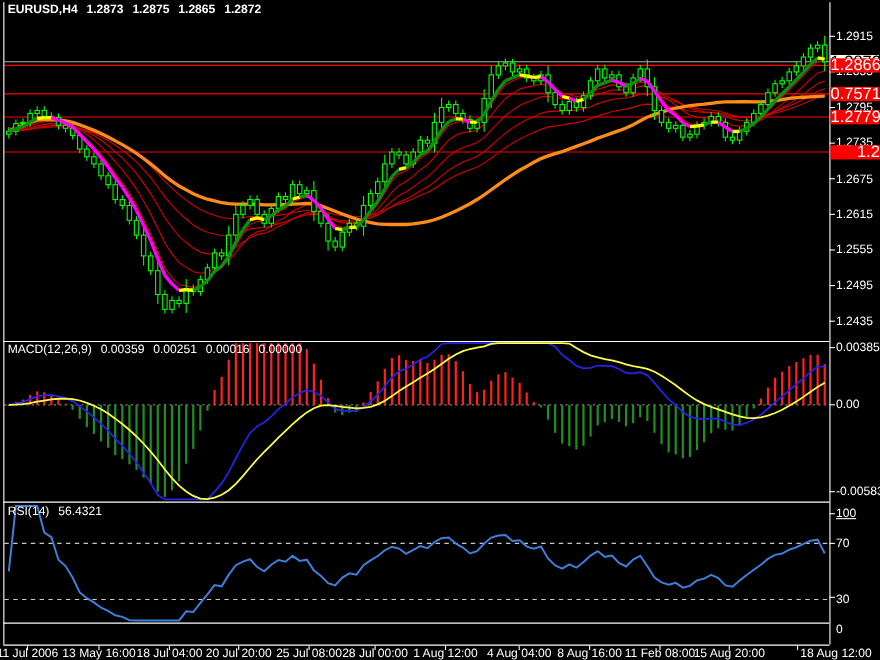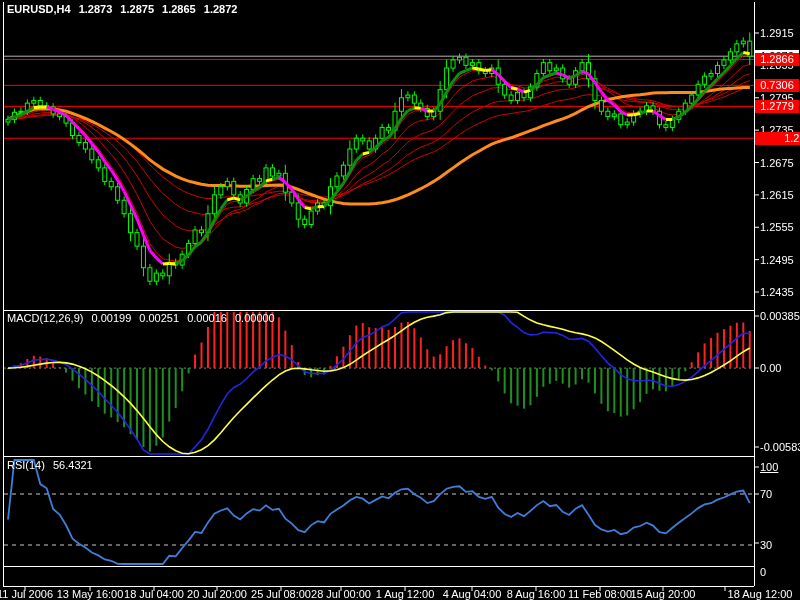--- a/index.html
+++ b/index.html
@@ -3,21 +3,21 @@
 <meta charset="utf-8">
 <style>
   html,body{margin:0;padding:0;background:#000;}
   .screen{position:relative;width:800px;height:600px;background:#000;overflow:hidden;
           font-family:"Liberation Sans",sans-serif;color:#fff;}
   svg{position:absolute;left:0;top:0;z-index:1;}
   .title-row{position:absolute;left:7px;top:3px;font-size:11px;font-weight:bold;z-index:2;white-space:nowrap;}
   .title-row span{margin-right:5px;}
   .ind-row{position:absolute;left:7px;font-size:11px;z-index:2;white-space:nowrap;}
   .ind-row span{margin-right:5px;}
-  .badge{position:absolute;left:755px;width:44px;height:13px;font-size:11px;line-height:13px;
+  .badge{position:absolute;left:755px;width:44px;height:13px;font-size:15px;line-height:13px;
          text-align:center;z-index:3;}
   .copyright{position:absolute;left:5px;top:570px;font-size:11px;z-index:2;white-space:nowrap;}
   .tick-lbl{position:absolute;left:760px;font-size:11px;line-height:12px;z-index:2;white-space:nowrap;}
   .time-lbl{position:absolute;top:588px;font-size:11px;transform:translateX(-50%);z-index:2;white-space:nowrap;}
 </style>
 </head>
 <body>
 
 <div class="screen">
 
@@ -550,21 +550,21 @@
   <div class="title-row">
     <span>EURUSD,H4</span>
     <span>1.2873</span>
     <span>1.2875</span>
     <span>1.2865</span>
     <span>1.2872</span>
   </div>
 
   <div class="ind-row" style="top:312px">
     <span>MACD(12,26,9)</span>
-    <span>0.00199</span>
+    <span>0.00359</span>
     <span>0.00251</span>
     <span>0.00016</span>
     <span>0.00000</span>
   </div>
 
   <div class="ind-row" style="top:459px">
     <span>RSI(14)</span>
     <span>56.4321</span>
   </div>
 
@@ -573,21 +573,21 @@
       <div class="tick-lbl" style="top: 59.375px;">1.2855</div>
       <div class="tick-lbl" style="top: 91.75px;">1.2795</div>
       <div class="tick-lbl" style="top: 124.125px;">1.2735</div>
       <div class="tick-lbl" style="top: 156.5px;">1.2675</div>
       <div class="tick-lbl" style="top: 188.875px;">1.2615</div>
       <div class="tick-lbl" style="top: 221.25px;">1.2555</div>
       <div class="tick-lbl" style="top: 253.625px;">1.2495</div>
       <div class="tick-lbl" style="top: 286px;">1.2435</div>
       <div class="badge" style="top: 49.7021px; background: rgb(255, 255, 255); color: rgb(0, 0, 0);">1.2872</div>
       <div class="badge" style="top: 52.9396px; background: rgb(255, 0, 0); color: rgb(255, 255, 255);">1.2866</div>
-      <div class="badge" style="top: 78.8396px; background: rgb(255, 0, 0); color: rgb(255, 255, 255);">0.7306</div>
+      <div class="badge" style="top: 78.8396px; background: rgb(255, 0, 0); color: rgb(255, 255, 255);">0.7571</div>
       <div class="badge" style="top: 99.8833px; background: rgb(255, 0, 0); color: rgb(255, 255, 255);">1.2779</div>
       <div class="badge" style="top: 131.719px; background: rgb(255, 0, 0); color: rgb(255, 255, 255); padding-left: 24px;">1.2720</div>
     </div>
   <div id="macd-axis">
       <div class="tick-lbl" style="top: 310px;">0.00385</div>
       <div class="tick-lbl" style="top: 362px;">0.00</div>
       <div class="tick-lbl" style="top: 441px;">-0.00583</div>
     </div>
   <div id="rsi-axis">
       <div class="tick-lbl" style="top: 461px; text-decoration: underline;">100</div>

